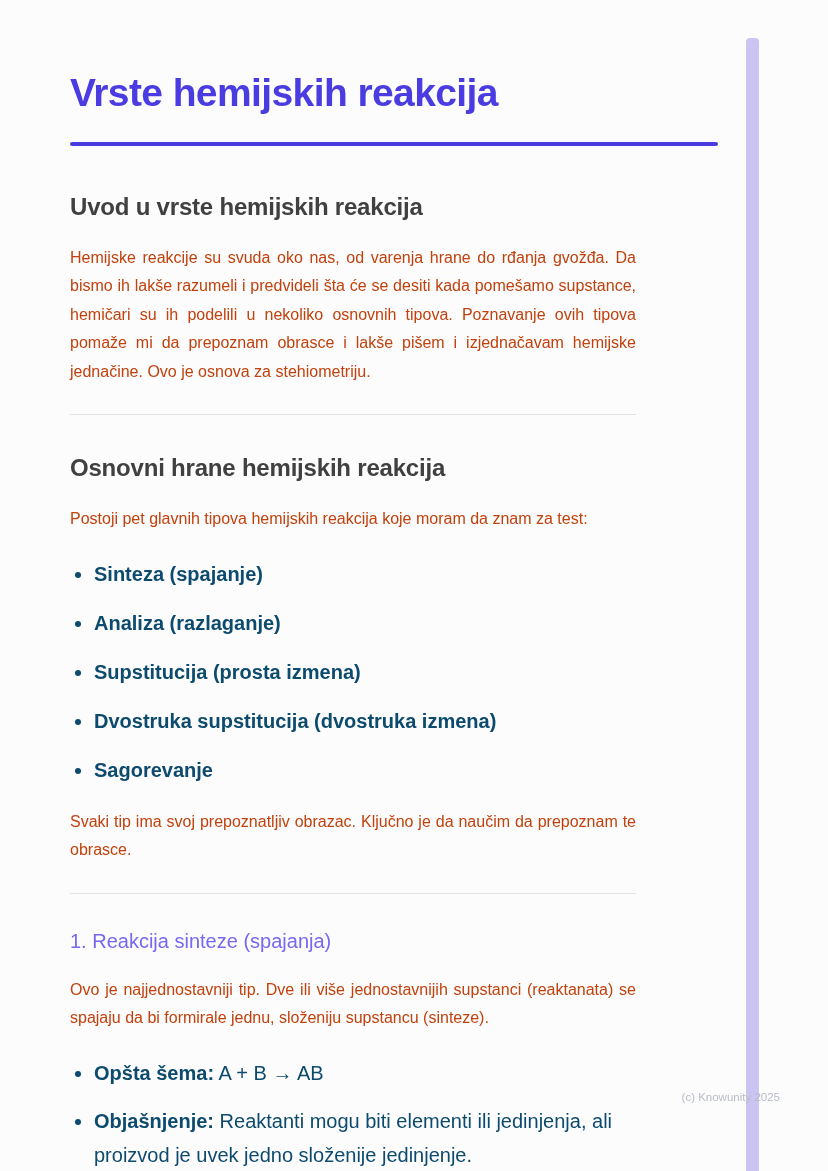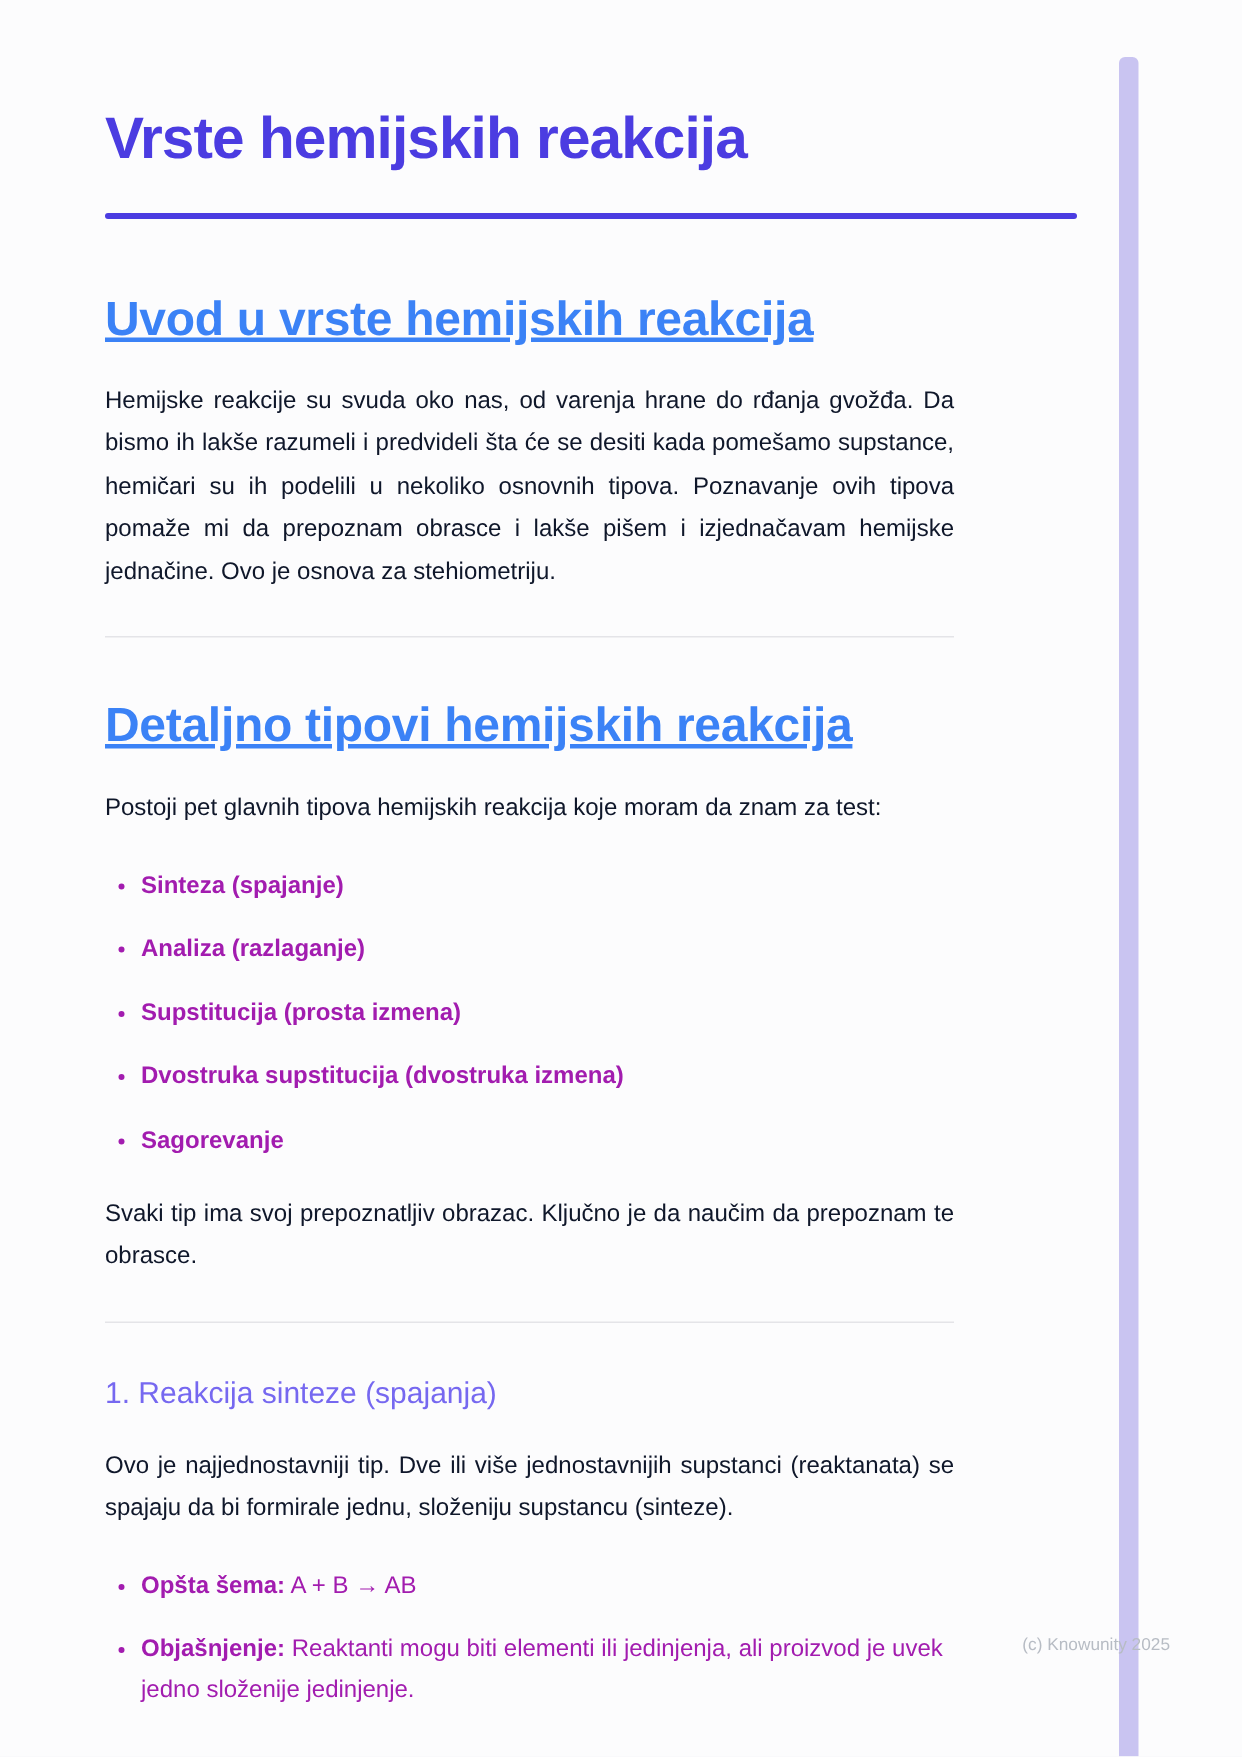--- a/index.html
+++ b/index.html
@@ -41,63 +41,62 @@
   }
 
   .title-rule {
     height: 4px;
     background: #4b3ce1;
     border-radius: 2px;
     margin-top: 25px;
   }
 
   h2.section-heading {
-    font-size: 32px;
+    font-size: 24px;
     line-height: 1.25;
     font-weight: 700;
-    color: #3b82f6;
+    color: #404040;
     letter-spacing: -0.2px;
-    text-decoration: underline;
   }
 
   h3.sub-heading {
     font-size: 20px;
     line-height: 1.3;
     font-weight: 400;
     color: #7668f0;
     margin-top: 34px;
   }
 
   .body-text {
     font-size: 16px;
     line-height: 1.78;
-    color: #0f172a;
+    color: #c2410c;
     text-align: justify;
     max-width: 566px;
     margin-top: 22px;
   }
 
   .divider {
     border: none;
     border-top: 1px solid #e4e4e8;
     width: 566px;
     margin-top: 28px;
   }
 
   .mt-section { margin-top: 38px; }
 
   ul.bullet-list {
     margin-top: 24px;
     padding-left: 24px;
     max-width: 560px;
   }
   ul.bullet-list li {
-    font-size: 16px;
+    font-size: 20px;
     line-height: 1.6;
-    color: #a21caf;
+    color: #0c4a6e;
     margin-bottom: 17px;
   }
   ul.bullet-list li:last-child { margin-bottom: 18px; }
   ul.bullet-list.types li { font-weight: 700; }
 
   ul.bullet-list.detail li { font-weight: 400; margin-bottom: 14px; line-height: 1.7; }
   ul.bullet-list.detail li strong { font-weight: 700; }
 
   .watermark {
     position: absolute;
@@ -121,21 +120,21 @@
     <div class="title-rule"></div>
 
     <section>
       <h2 class="section-heading" style="margin-top:46px">Uvod u vrste hemijskih reakcija</h2>
       <p class="body-text">Hemijske reakcije su svuda oko nas, od varenja hrane do rđanja gvožđa. Da bismo ih lakše razumeli i predvideli šta će se desiti kada pomešamo supstance, hemičari su ih podelili u nekoliko osnovnih tipova. Poznavanje ovih tipova pomaže mi da prepoznam obrasce i lakše pišem i izjednačavam hemijske jednačine. Ovo je osnova za stehiometriju.</p>
     </section>
 
     <hr class="divider">
 
     <section>
-      <h2 class="section-heading mt-section">Detaljno tipovi hemijskih reakcija</h2>
+      <h2 class="section-heading mt-section">Osnovni hrane hemijskih reakcija</h2>
       <p class="body-text">Postoji pet glavnih tipova hemijskih reakcija koje moram da znam za test:</p>
       <ul class="bullet-list types">
         <li><span>Sinteza (spajanje)</span></li>
         <li><span>Analiza (razlaganje)</span></li>
         <li><span>Supstitucija (prosta izmena)</span></li>
         <li><span>Dvostruka supstitucija (dvostruka izmena)</span></li>
         <li><span>Sagorevanje</span></li>
       </ul>
       <p class="body-text">Svaki tip ima svoj prepoznatljiv obrazac. Ključno je da naučim da prepoznam te obrasce.</p>
     </section>

